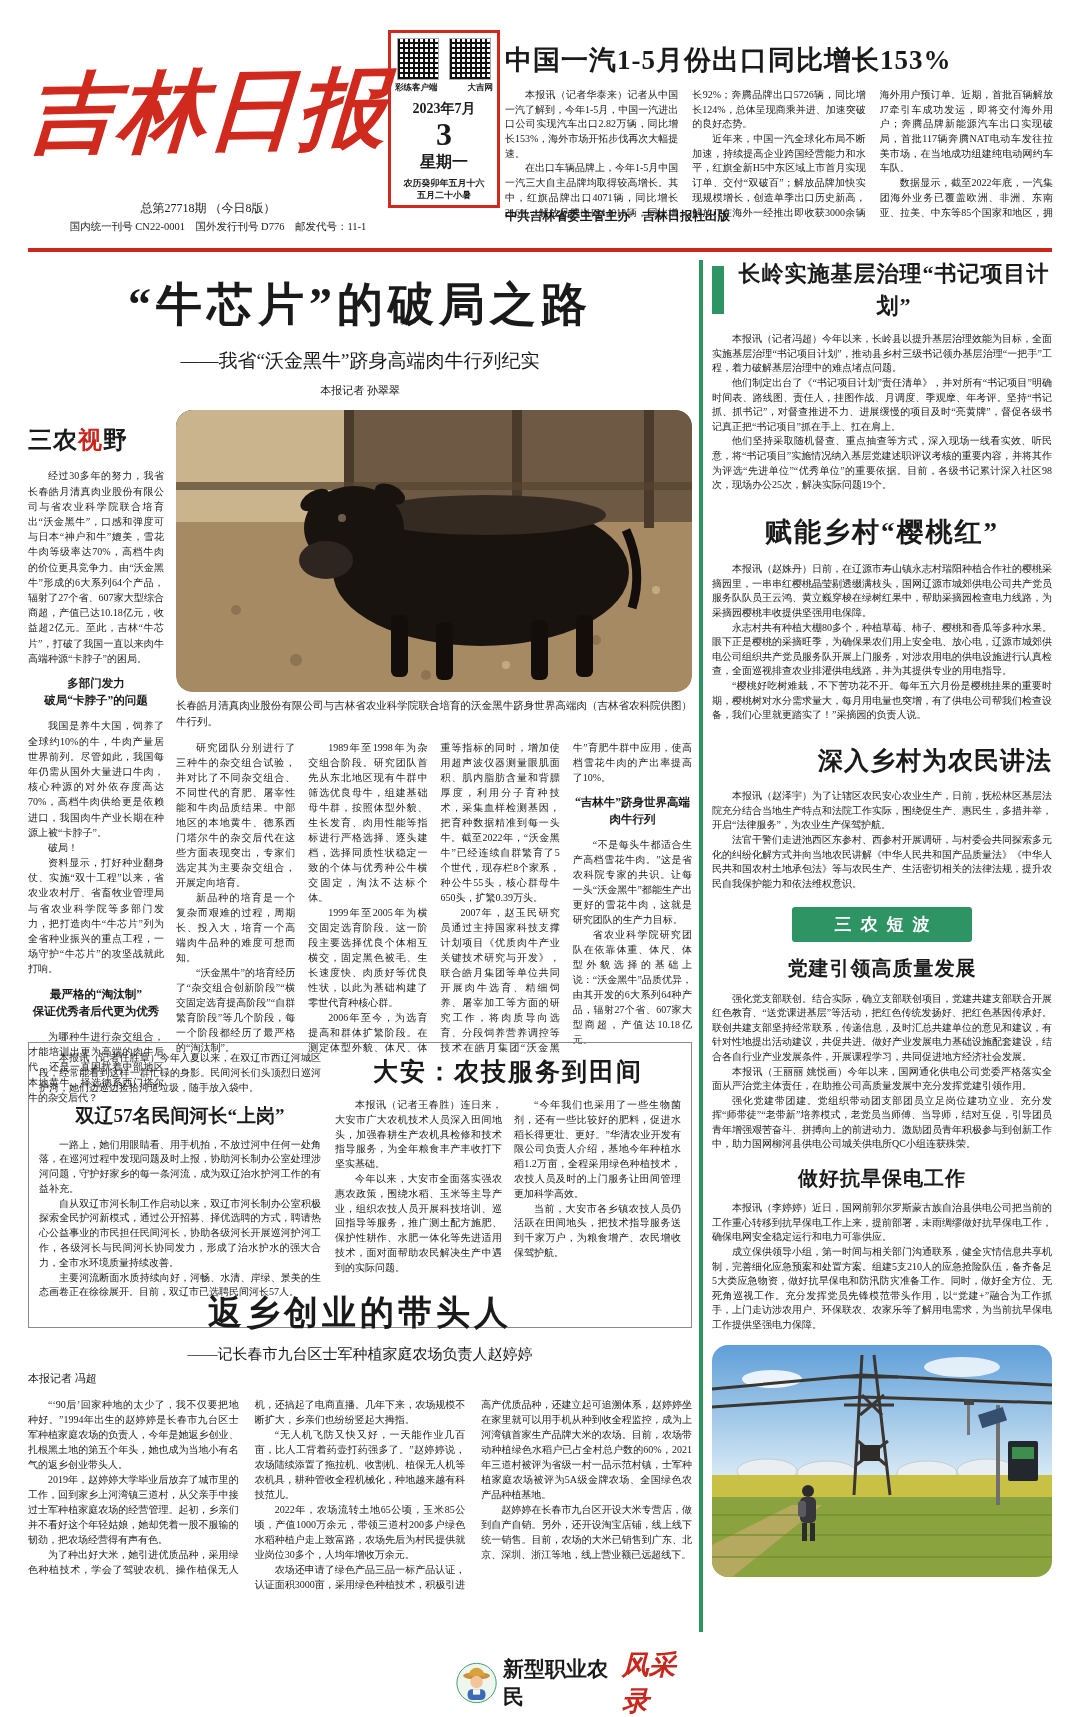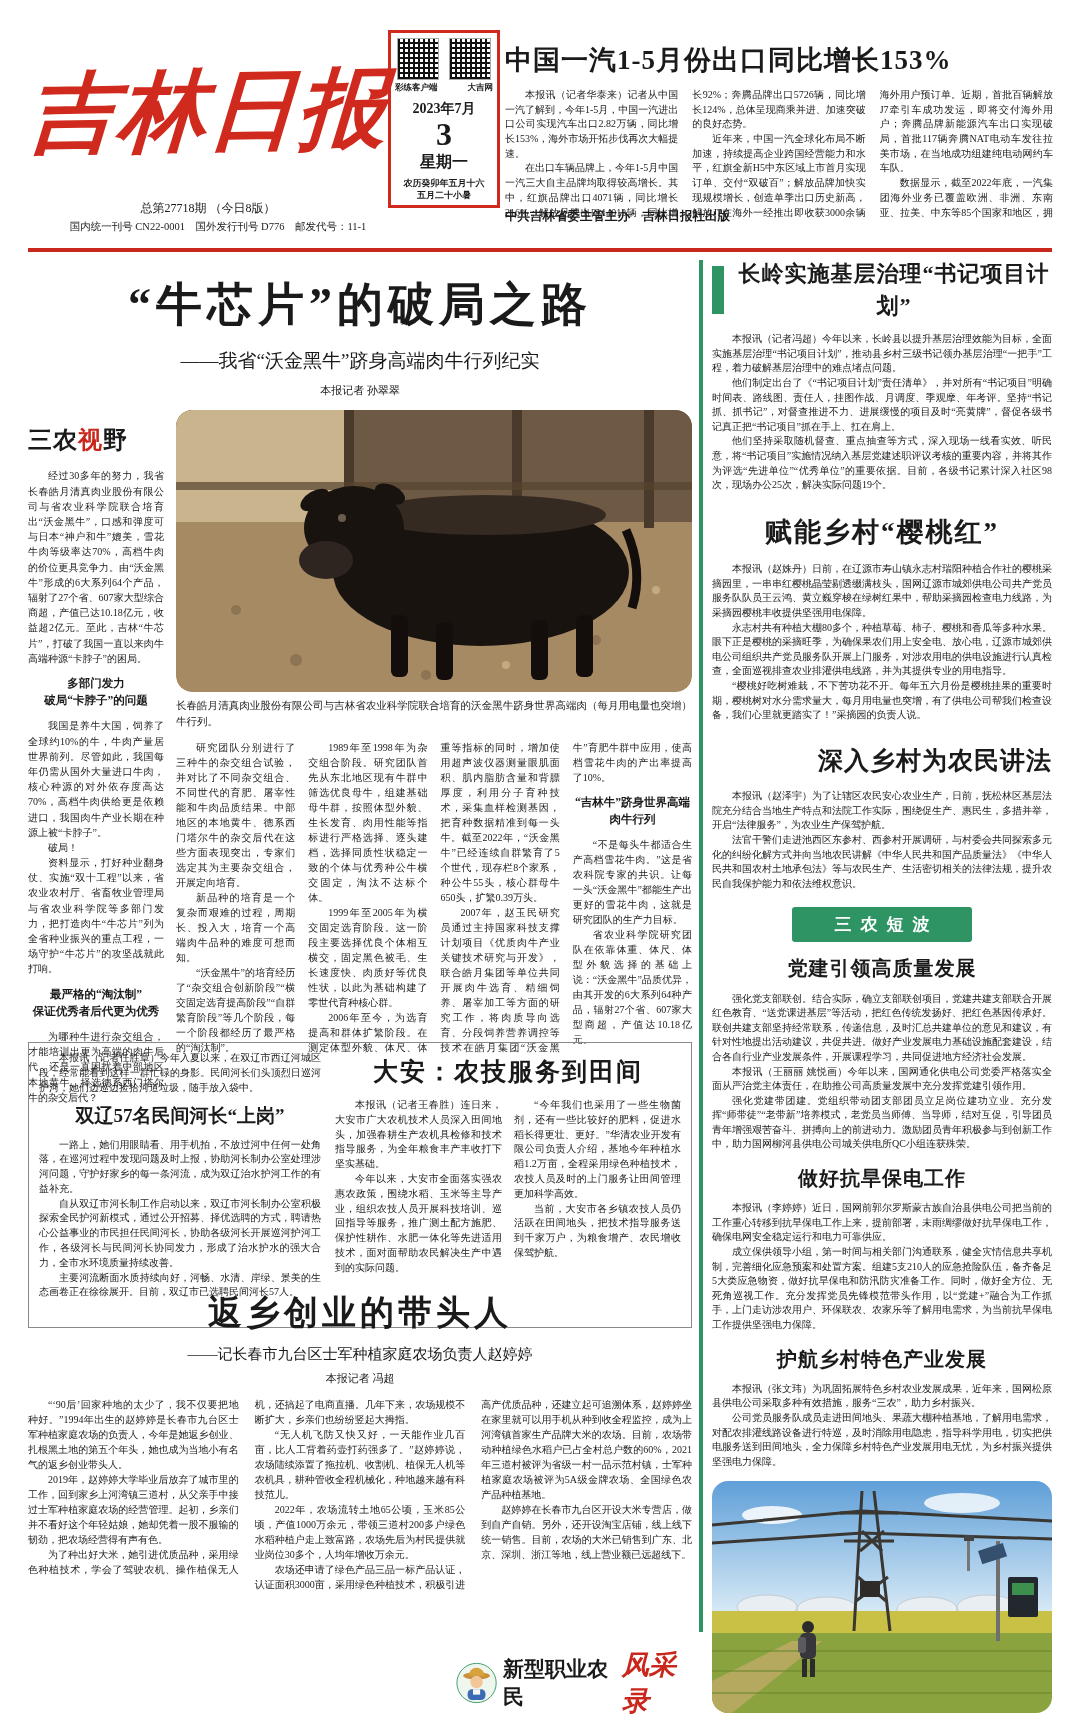--- a/index.html
+++ b/index.html
@@ -77,21 +77,21 @@
   .shuangliao h3 { font-size:19px; font-weight:900; text-align:center; margin:7px 0; white-space:nowrap; }
   .daan { flex:1; }
   .daan h3 { font-size:25px; font-weight:900; text-align:center; letter-spacing:2px; margin:2px 0 8px;
              font-family:"Liberation Sans",sans-serif; }
   .daan .cols2 { columns:2; column-gap:12px; height:180px; overflow:hidden; }
 
   
   .feature { position:absolute; left:28px; top:1290px; width:664px; }
   .feature h1 { text-align:center; font-size:34px; font-weight:900; letter-spacing:4px; }
   .feature .subtitle { text-align:center; font-size:15px; margin-top:9px; }
-  .feature .byline { text-align:center; font-size:11px; margin-top:7px; }
+  .feature .byline { text-align:left; font-size:11px; margin-top:7px; }
   .feature .cols3f { margin-top:11px; columns:3; column-gap:16px; height:302px; overflow:hidden;
                      font-size:10px; line-height:1.5; }
   .fbadge { position:absolute; left:428px; top:352px; width:238px; height:82px; background:#fff;
             display:flex; align-items:center; justify-content:center; gap:6px; }
   .fbadge .b-black { font-size:21px; font-weight:900; font-family:"Liberation Sans",sans-serif; }
   .fbadge .b-red { font-size:27px; font-weight:900; font-style:italic; color:#c9261c; }
 </style>
 </head>
 <body>
 
@@ -195,21 +195,21 @@
             <rect x="400" y="205" width="17" height="62" rx="6" fill="#130e0b"></rect>
             <ellipse cx="178" cy="118" rx="50" ry="42" fill="#191310"></ellipse>
             <ellipse cx="150" cy="150" rx="27" ry="19" fill="#2e2520"></ellipse>
             <ellipse cx="139" cy="90" rx="16" ry="9" transform="rotate(-30 139 90)" fill="#191310"></ellipse>
             <ellipse cx="214" cy="84" rx="16" ry="9" transform="rotate(25 214 84)" fill="#191310"></ellipse>
             <circle cx="166" cy="108" r="4" fill="#6b5c4c"></circle>
             <path d="M450 120 q18 40 6 78" stroke="#130e0b" stroke-width="9" fill="none"></path>
           </g>
         </svg>
         <p class="caption">
-          <span class="credit">（每月用电量也突增）</span>
+          <span class="credit">（吉林省农科院供图）</span>
           <span>长春皓月清真肉业股份有限公司与吉林省农业科学院联合培育的沃金黑牛跻身世界高端肉牛行列。</span>
         </p>
 
         <div class="bodycols txt">
           <div>
               <p>研究团队分别进行了三种牛的杂交组合试验，并对比了不同杂交组合、不同世代的育肥、屠宰性能和牛肉品质结果。中部地区的本地黄牛、德系西门塔尔牛的杂交后代在这些方面表现突出，专家们选定其为主要杂交组合，开展定向培育。</p>
               <p>新品种的培育是一个复杂而艰难的过程，周期长、投入大，培育一个高端肉牛品种的难度可想而知。</p>
               <p>“沃金黑牛”的培育经历了“杂交组合创新阶段”“横交固定选育提高阶段”“自群繁育阶段”等几个阶段，每一个阶段都经历了最严格的“淘汰制”。</p>
               <p>1989年至1998年为杂交组合阶段。研究团队首先从东北地区现有牛群中筛选优良母牛，组建基础母牛群，按照体型外貌、生长发育、肉用性能等指标进行严格选择、逐头建档，选择同质性状稳定一致的个体与优秀种公牛横交固定，淘汰不达标个体。</p>
               <p>1999年至2005年为横交固定选育阶段。这一阶段主要选择优良个体相互横交，固定黑色被毛、生长速度快、肉质好等优良性状，以此为基础构建了零世代育种核心群。</p>
@@ -272,27 +272,20 @@
     </div>
 
     <div>
       <h3>做好抗旱保电工作</h3>
       <div>
           <p>本报讯（李婷婷）近日，国网前郭尔罗斯蒙古族自治县供电公司把当前的工作重心转移到抗旱保电工作上来，提前部署，未雨绸缪做好抗旱保电工作，确保电网安全稳定运行和电力可靠供应。</p>
           <p>成立保供领导小组，第一时间与相关部门沟通联系，健全灾情信息共享机制，完善细化应急预案和处置方案。组建5支210人的应急抢险队伍，备齐备足5大类应急物资，做好抗旱保电和防汛防灾准备工作。同时，做好全方位、无死角巡视工作。充分发挥党员先锋模范带头作用，以“党建+”融合为工作抓手，上门走访涉农用户、环保联农、农家乐等了解用电需求，为当前抗旱保电工作提供坚强电力保障。</p>
         </div>
     </div>
 
-    <div>
-      <h3>护航乡村特色产业发展</h3>
-      <div>
-          <p>本报讯（张文玮）为巩固拓展特色乡村农业发展成果，近年来，国网松原县供电公司采取多种有效措施，服务“三农”，助力乡村振兴。</p>
-          <p>公司党员服务队成员走进田间地头、果蔬大棚种植基地，了解用电需求，对配农排灌线路设备进行特巡，及时消除用电隐患，指导科学用电，切实把供电服务送到田间地头，全力保障乡村特色产业发展用电无忧，为乡村振兴提供坚强电力保障。</p>
-        </div>
-    </div>
 
     <svg class="photo-svg rail-photo" width="340" height="232" viewBox="0 0 340 232" role="img">
       <defs>
         <clipPath id="fieldclip">
             <rect width="340" height="232" rx="12"></rect>
           </clipPath>
         <linearGradient id="sky" x1="0" y1="0" x2="0" y2="1">
           <stop offset="0" stop-color="#5f9fd8"></stop>
             <stop offset="1" stop-color="#d8eaf6"></stop>
         </linearGradient>

